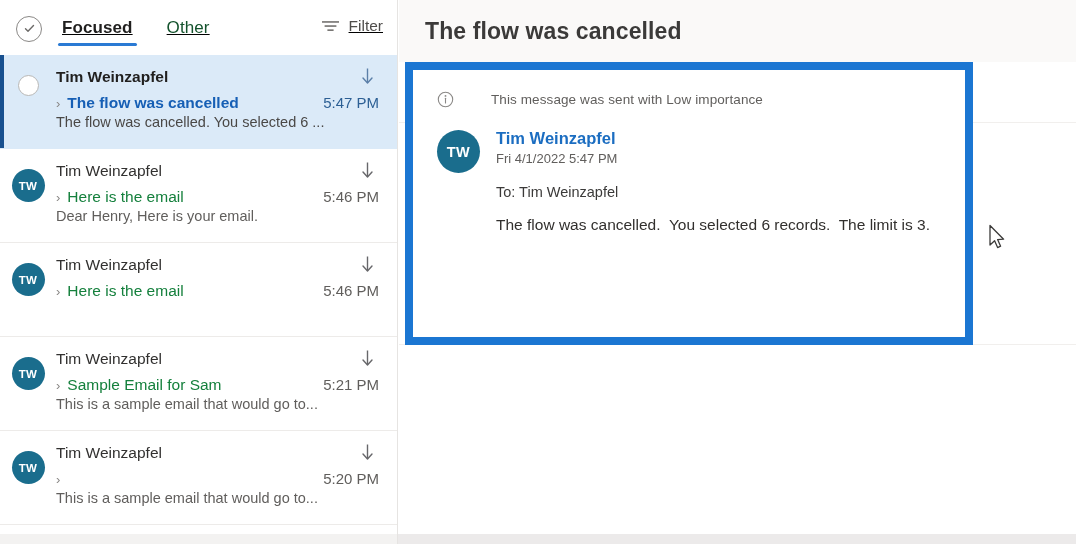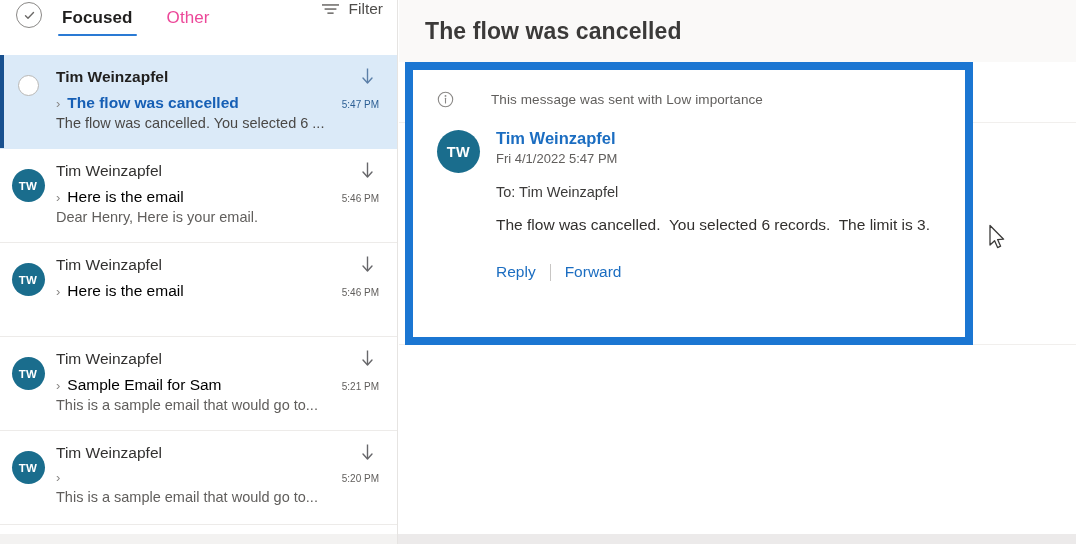--- a/index.html
+++ b/index.html
@@ -29,39 +29,40 @@
     height: 534px;
     background: #ffffff;
     border-right: 1px solid #e6e4e2;
     box-sizing: border-box;
     overflow: hidden;
   }
   #list-header {
     position: relative;
     height: 55px;
     display: flex;
-    align-items: flex-start;
+    align-items: center;
     background: #ffffff;
     padding: 0 14px 0 16px;
     box-sizing: border-box;
+    text-decoration: underline;
   }
   #list-header .select-circle {
     width: 24px; height: 24px;
     border-radius: 50%;
     border: 1.6px solid #8a8886;
     display: flex; align-items: center; justify-content: center;
     flex: 0 0 auto;
     margin-right: 18px;
     margin-top: 2px;
   }
   #list-header .select-circle svg { display:block; }
   .pivot {
     position: relative;
     font-size: 17px;
-    color: #ec4899;
+    color: #14532d;
     padding: 0 2px 8px 2px;
     margin-right: 30px;
     margin-top: 8px;
     cursor: pointer;
     letter-spacing: .1px;
   }
   .pivot.active {
     color: #201f1e;
     font-weight: bold;
   }
@@ -165,34 +166,34 @@
   }
   .chevron {
     color: #888684;
     font-size: 13px;
     margin-right: 7px;
     flex: 0 0 auto;
     line-height: 18px;
   }
   .subject {
     font-size: 15.5px;
-    color: #000000;
+    color: #15803d;
     white-space: nowrap;
     overflow: hidden;
     text-overflow: ellipsis;
     line-height: 19px;
   }
   .msg-row.selected .subject {
     color: #165fb5;
     font-weight: bold;
   }
   .time {
     margin-left: auto;
     padding-left: 10px;
-    font-size: 10px;
+    font-size: 15px;
     color: #605e5c;
     flex: 0 0 auto;
     line-height: 19px;
   }
   .msg-row.selected .time { color:#2c5f94; }
   .preview {
     font-size: 14.5px;
     color: #605e5c;
     white-space: nowrap;
     overflow: hidden;
@@ -539,25 +540,20 @@
           <div class="sender-avatar">TW</div>
           <div class="sender-meta">
             <div class="sender-name">Tim Weinzapfel</div>
             <div class="sender-date">Fri 4/1/2022 5:47 PM</div>
             <div class="sender-to">To: Tim Weinzapfel</div>
           </div>
         </div>
 
         <div class="body-text">The flow was cancelled.  You selected 6 records.  The limit is 3.</div>
 
-        <div class="actions">
-          <span class="action-link">Reply</span>
-          <span class="action-sep"></span>
-          <span class="action-link">Forward</span>
-        </div>
 
       </div>
     </div>
 
   </div>
 
   <div id="bottom-strip">
     <div class="left-chunk"></div>
   </div>
 

